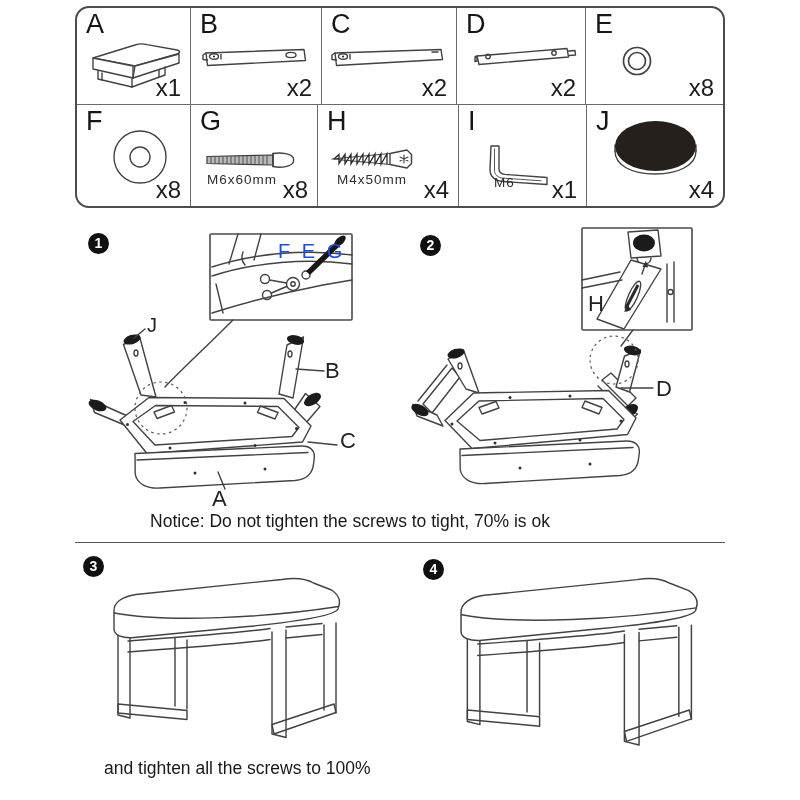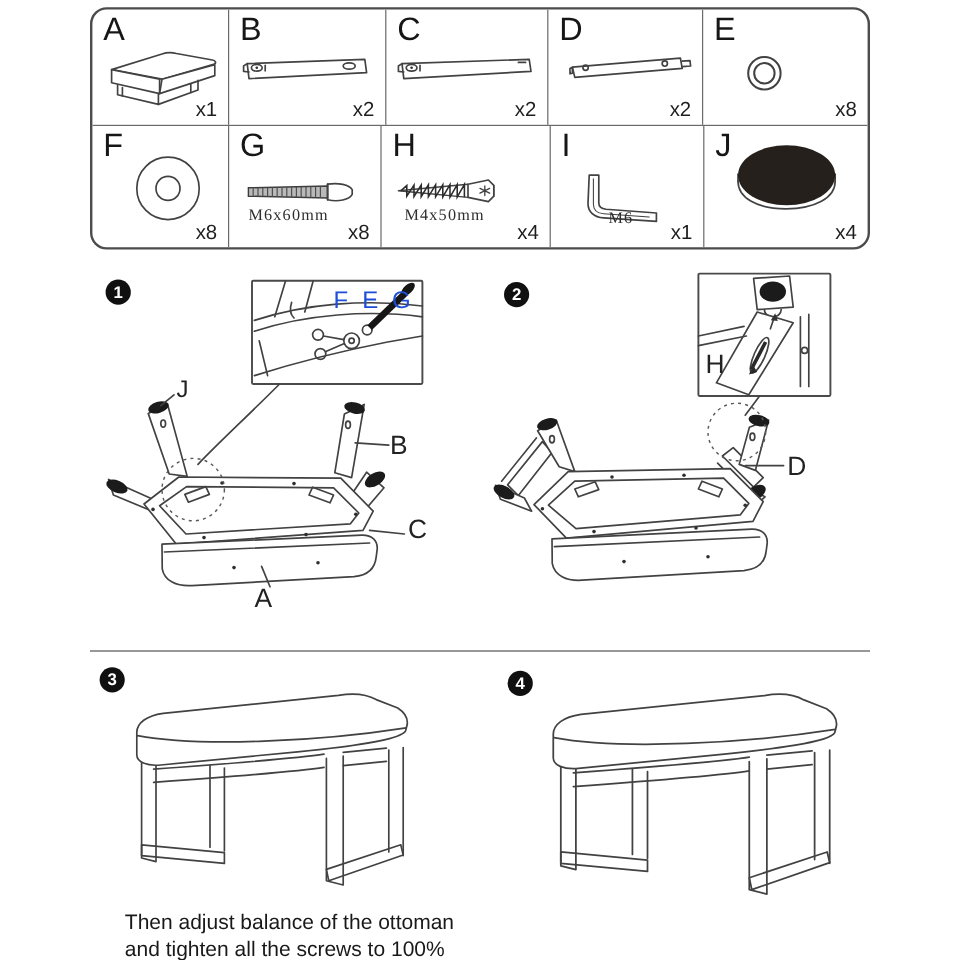--- a/index.html
+++ b/index.html
@@ -8,22 +8,22 @@
 
   
   .parts{position:absolute;left:75px;top:6px;width:650px;height:202px;
          border:2px solid #4c4c4c;border-radius:14px;box-sizing:border-box;overflow:hidden;background:#fff;}
   .prow{display:grid;box-sizing:border-box;}
   .prow1{height:97px;grid-template-columns:114px 131px 135px 129px 1fr;border-bottom:1.5px solid #6a6a6a;}
   .prow2{height:101px;grid-template-columns:114px 127px 141px 128px 1fr;}
   .cell{position:relative;border-right:1.5px solid #6a6a6a;box-sizing:border-box;}
   .cell:last-child{border-right:none;}
   .pletter{position:absolute;top:1px;left:9px;font-size:27px;color:#161616;}
-  .pcount{position:absolute;bottom:2px;right:9px;font-size:17px;color:#1d1d1d;}
-  .pspec{position:absolute;font-family:Liberation Serif, serif;
+  .pcount{position:absolute;bottom:2px;right:9px;font-size:24px;color:#1d1d1d;}
+  .pspec{position:absolute;font-family:Liberation Sans, sans-serif;
          font-size:13.5px;letter-spacing:1px;color:#2e2e2e;}
   .picon{position:absolute;}
 
   
   .ln{fill:none;stroke:#424242;stroke-width:1.4;stroke-linejoin:round;stroke-linecap:round;}
   .lnw{fill:#ffffff;stroke:#424242;stroke-width:1.4;stroke-linejoin:round;}
   .cap{fill:#1b1b1b;stroke:none;}
   .dash{fill:none;stroke:#5a5a5a;stroke-width:1.2;stroke-dasharray:2.5 3.5;}
   .box{fill:#ffffff;stroke:#4a4a4a;stroke-width:1.6;}
   .dot{fill:#2f2f2f;stroke:none;}
@@ -150,21 +150,21 @@
         <span class="pspec" style="left:19px;bottom:19px">M4x50mm</span>
         <span class="pcount">x4</span>
       </div>
 
       <div class="cell">
         <span class="pletter">I</span>
         <svg class="picon" style="left:16px;top:38px" width="76" height="44" viewBox="0 0 76 44">
           <path class="lnw" d="M16,3 L24,3 L24,26 C24,29 26,31 30,31.4 L72,34.5 L72,41.5 L28,38.5 C20,38 15,33.5 15,26.5 Z"></path>
           <path class="ln" d="M19.5,6 L19.5,27 C19.5,32 23,34.8 28,35.1 L66,37.8" style="stroke-width:0.9"></path>
         </svg>
-        <span class="pspec" style="left:48px;bottom:16px">M6</span>
+        <span class="pspec" style="left:35px;bottom:16px">M6</span>
         <span class="pcount">x1</span>
       </div>
 
       <div class="cell">
         <span class="pletter">J</span>
         <svg class="picon" style="left:22px;top:12px" width="94" height="66" viewBox="0 0 94 66">
           <path class="ln" d="M6,34 C6,48 22,57 46,57 C70,57 87,48 87,34"></path>
           <path class="ln" d="M6,28 L6,34 M87,28 L87,34"></path>
           <ellipse cx="46.5" cy="29" rx="40.5" ry="25" fill="#26201c"></ellipse>
         </svg>
@@ -285,20 +285,21 @@
   </svg>
 
   <span class="callout-label" style="left:278px;top:240px">F E G</span>
   <span class="dlabel small" style="left:147px;top:314px">J</span>
   <span class="dlabel" style="left:325px;top:358px">B</span>
   <span class="dlabel" style="left:340px;top:428px">C</span>
   <span class="dlabel" style="left:212px;top:486px">A</span>
   <span class="dlabel" style="left:588px;top:291px">H</span>
   <span class="dlabel" style="left:656px;top:376px">D</span>
 
+  <div class="notice">Notice: Do not tighten the screws to tight, 70% is ok</div>
 
   <div class="divider"></div>
 
   <svg class="bench-svg" style="left:98px;top:577px" width="250" height="170" viewBox="0 0 250 170">
     <path class="lnw" d="M20,127 L89,133.5 L89,142.5 L20,136 Z"></path>
     <path class="lnw" d="M174,147.5 L236,127 L238,135.5 L176,157 Z"></path>
     <path class="ln" d="M20,46 L20,138 L32,141 L32,48"></path>
     <path class="ln" d="M77,61 L77,129 M89,63 L89,132"></path>
     <path class="ln" d="M174,55 L174,157 L188,160.5 L188,53"></path>
     <path class="ln" d="M226,48 L226,133 M238,46 L238,136"></path>
@@ -317,17 +318,16 @@
     <path class="ln" d="M176,55 L176,157 L190,160.5 L190,53"></path>
     <path class="ln" d="M228,48 L228,133 M240,46 L240,136"></path>
     <path class="ln" d="M36,64 C91,60 154,55 176,51.5"></path>
     <path class="ln" d="M36,75 C91,71 154,66 176,62.5"></path>
     <path class="ln" d="M190,50 L226,46.5 M190,61 L226,57.5"></path>
     <path class="lnw" d="M20,52 C20,58 28,61.5 40,60.5 L152,49.5 C192,45.5 240,40 244,32 L245.3,27 C246.3,21 243.5,17 237.5,13 L219.5,6 C211.5,1.5 200,0.5 188,2.5 L42,17.5 C28,19.5 20,25.5 20,33.5 Z"></path>
     <path class="ln" d="M20.5,36 C74,46 174,40.5 244.5,29.5"></path>
   </svg>
 
   <div class="footer">
-    <div>Then adjust balance of the ottoman</div>
     <div>and tighten all the screws to 100%</div>
   </div>
 
 </div>
 
 </body></html>

